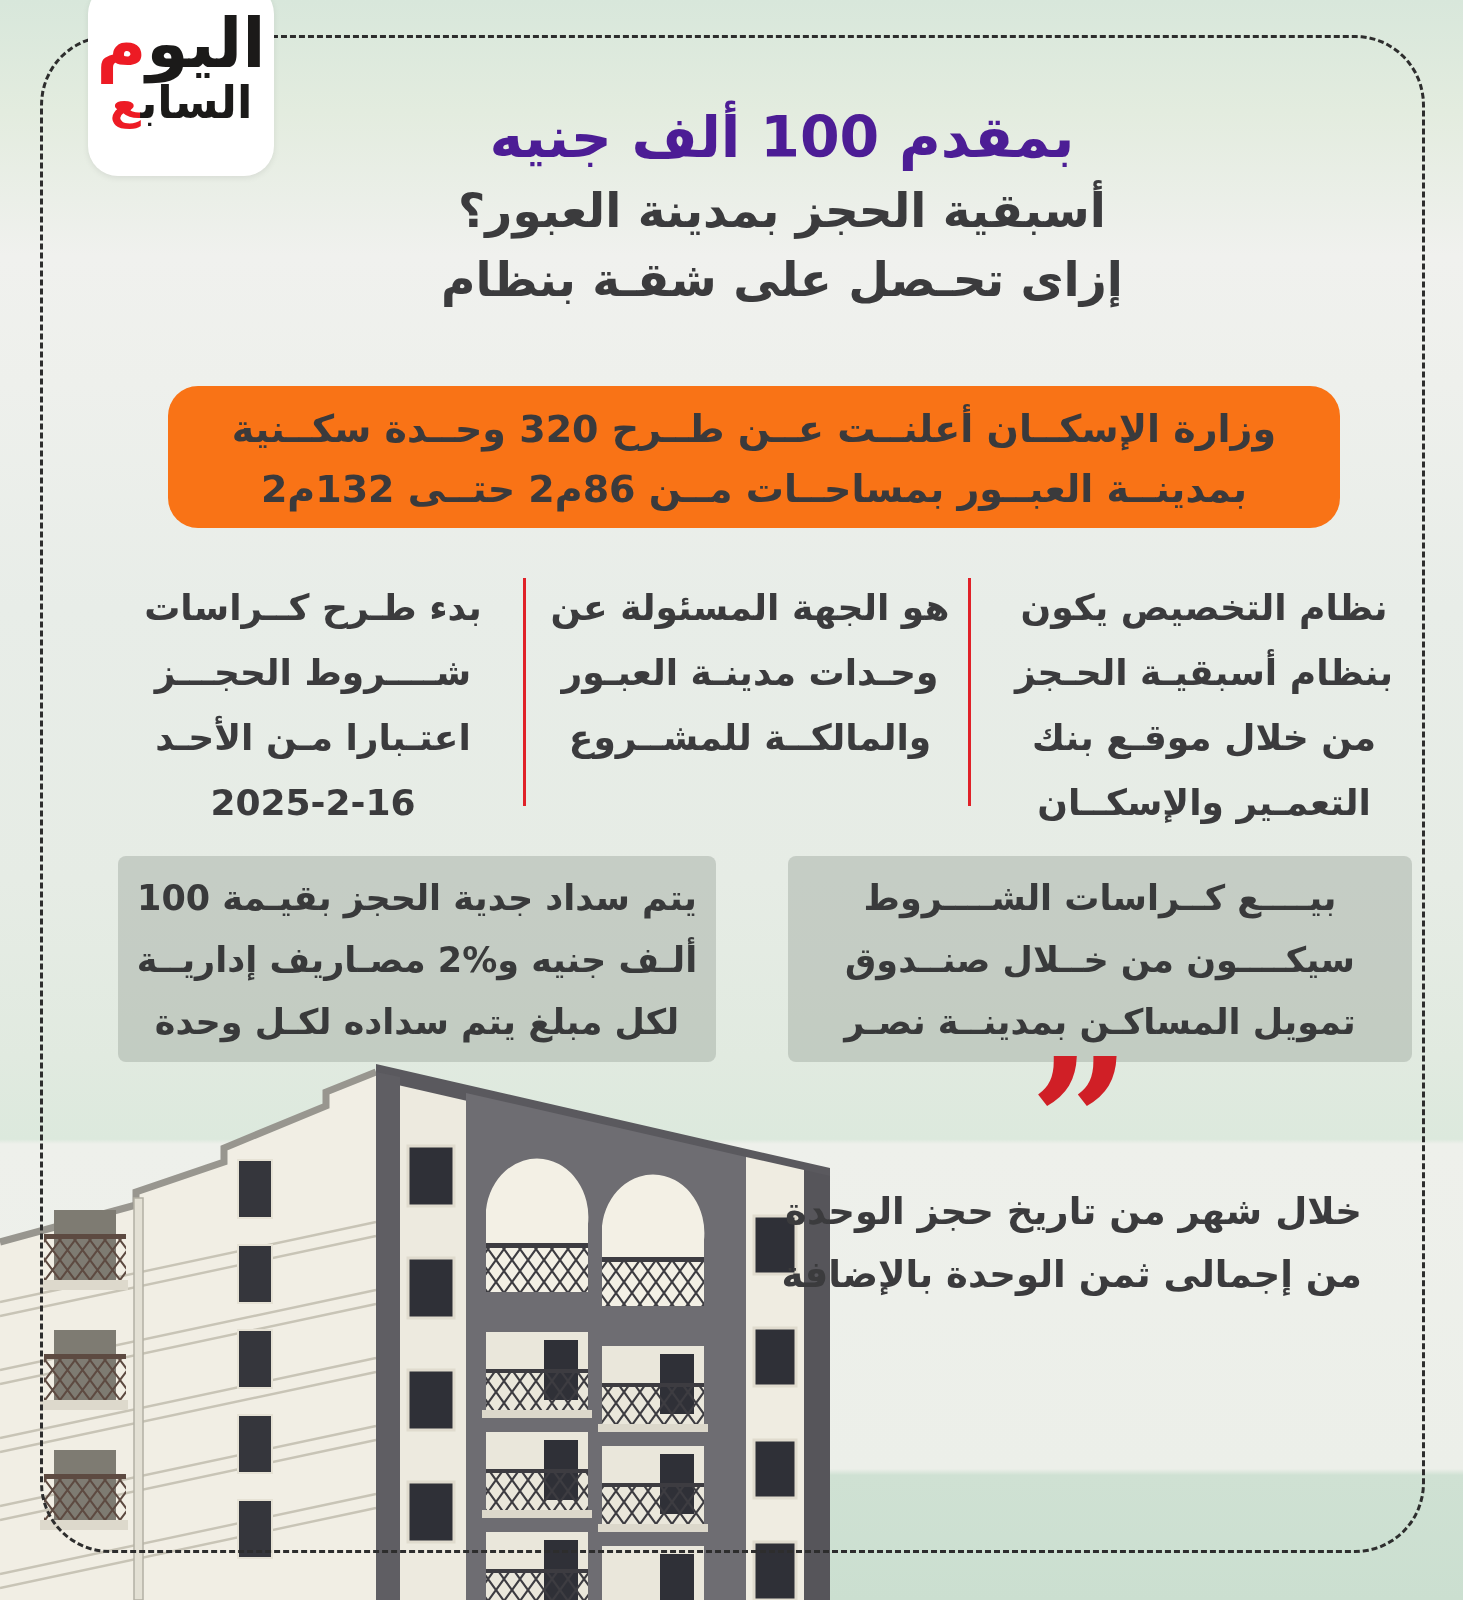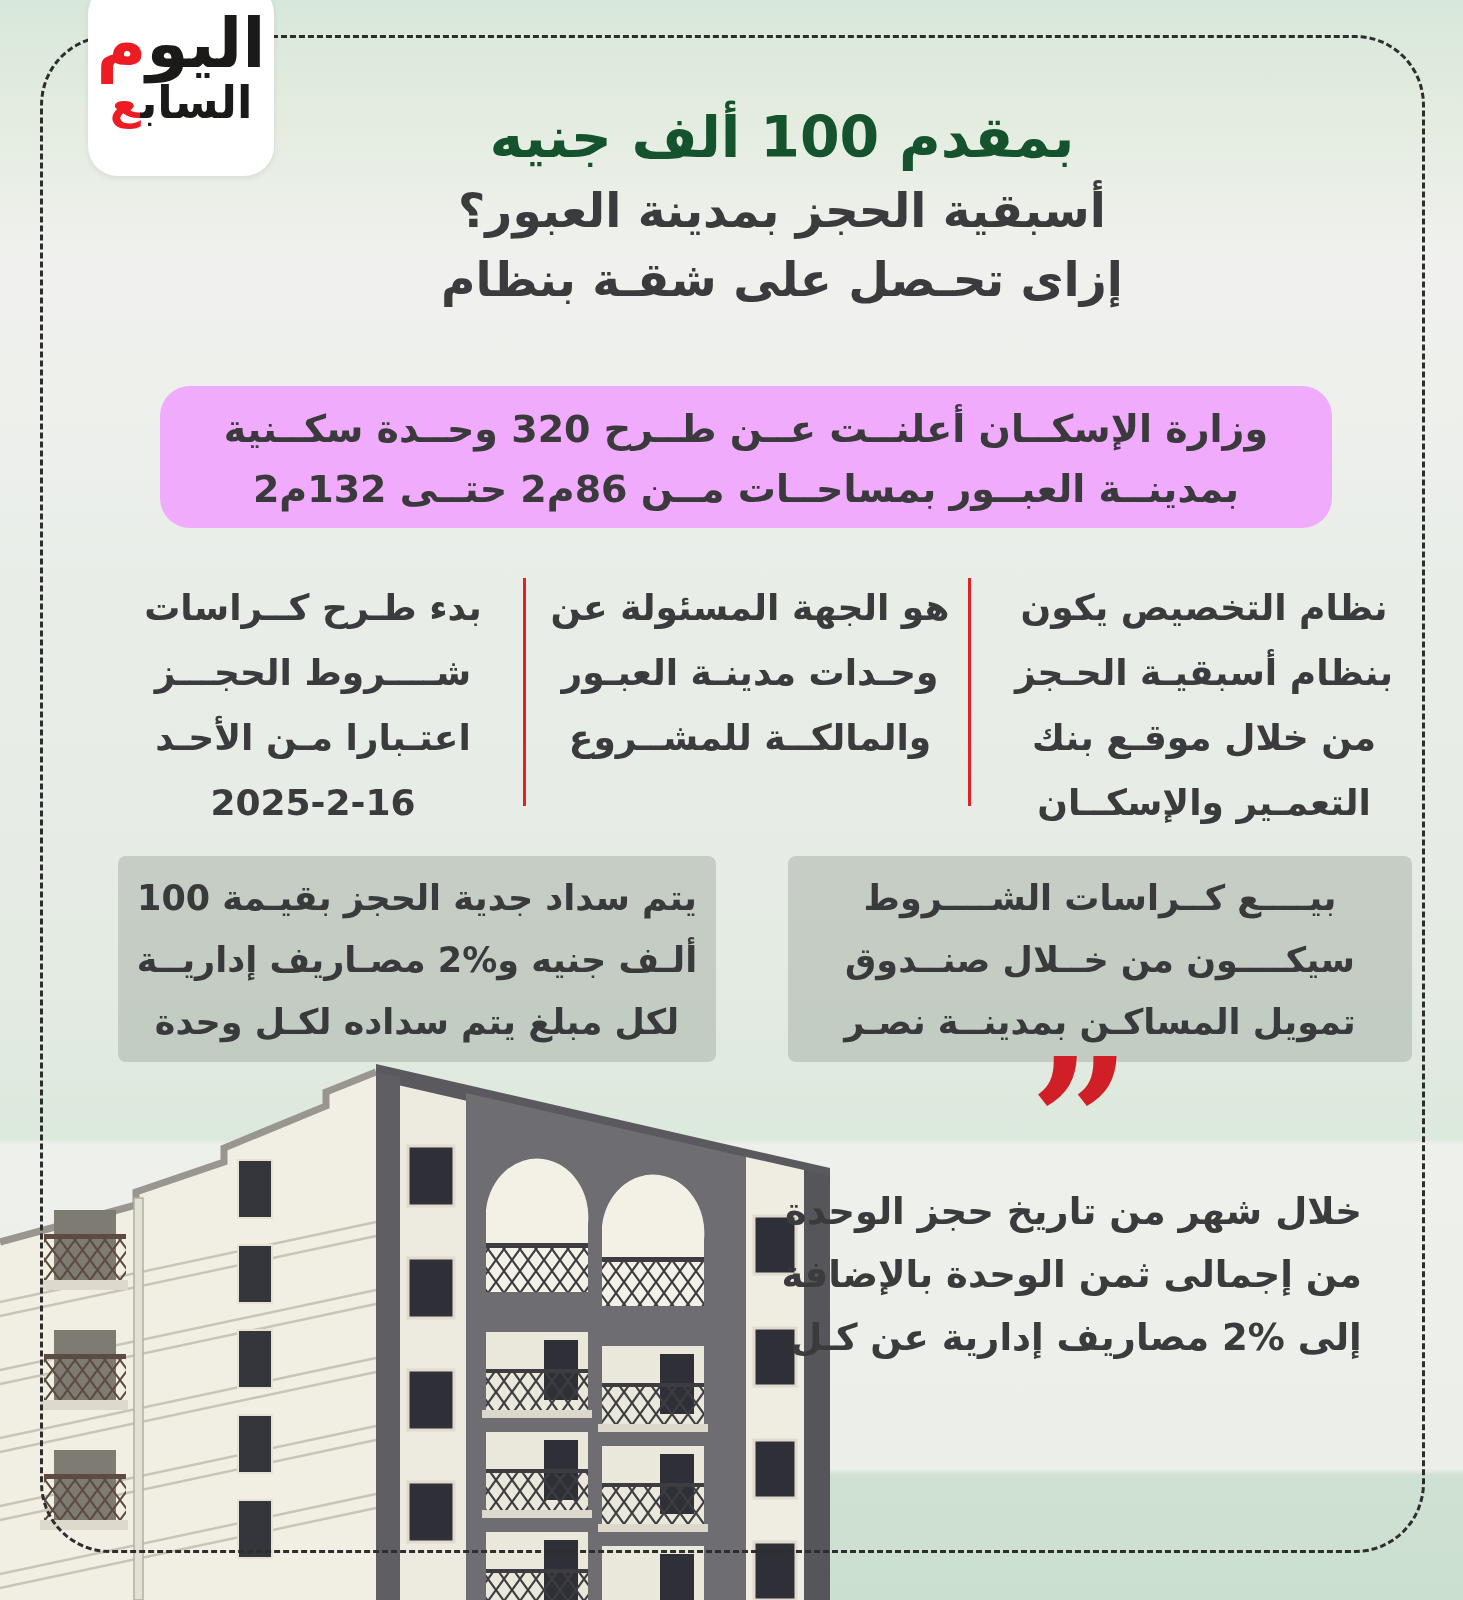--- a/index.html
+++ b/index.html
@@ -22,25 +22,25 @@
     left:88px;top:-16px;width:186px;height:192px;background:#ffffff;
     border-radius:30px;z-index:30;text-align:center;direction:rtl;
     box-shadow:0 2px 6px rgba(0,0,0,0.08);
   }
   .logo-w1{margin-top:30px;font-size:68px;line-height:60px;color:#1b1a19;letter-spacing:-1px;}
   .logo-w2{font-size:45px;line-height:58px;color:#1b1a19;letter-spacing:-1px;}
   .logo-red{color:#ed1b24;}
   .logo-dot{left:112px;top:96px;width:11px;height:11px;background:#ed1b24;transform:rotate(45deg);}
   
   .title-wrap{left:420px;top:98px;width:724px;text-align:center;direction:rtl;z-index:10;}
-  .title-red{font-size:57px;line-height:78px;color:#14532d;white-space:nowrap;}
+  .title-red{font-size:57px;line-height:78px;color:#4c1d95;white-space:nowrap;}
   .title-dark{font-size:47px;line-height:69px;color:#3b3b3d;white-space:nowrap;}
   
   .announce{
-    left:160px;top:386px;width:1172px;height:142px;background:#f0abfc;
+    left:168px;top:386px;width:1172px;height:142px;background:#f97316;
     border-radius:30px;z-index:10;text-align:center;direction:rtl;
   }
   .announce .ln{font-size:38px;line-height:60px;color:#3a3a3c;white-space:nowrap;}
   .announce .ln:first-child{margin-top:13px;}
   
   .col{top:575px;text-align:center;direction:rtl;z-index:10;}
   .col .ln{font-size:36px;line-height:65px;color:#3b3b3d;white-space:nowrap;}
   .col-allocation{left:1000px;width:408px;}
   .col-fund{left:540px;width:420px;}
   .col-booklets{left:112px;width:402px;}
@@ -230,14 +230,13 @@
 <div class="abs gray-box box-deposit">
   <div class="ln">يتم سداد جدية الحجز بقيـمة 100</div>
   <div class="ln">ألـف جنيه و%2 مصـاريف إداريــة</div>
   <div class="ln">لكل مبلغ يتم سداده لكـل وحدة</div>
 </div>
 
 <div class="abs quote-mark">”</div>
 <div class="abs quote-text">
   <div class="ln">خلال شهر من تاريخ حجز الوحدة</div>
   <div class="ln">من إجمالى ثمن الوحدة بالإضافة</div>
-  <div class="ln">إلى %2 مصاريف إدارية عن كـل</div>
 </div>
 
 </body></html>

